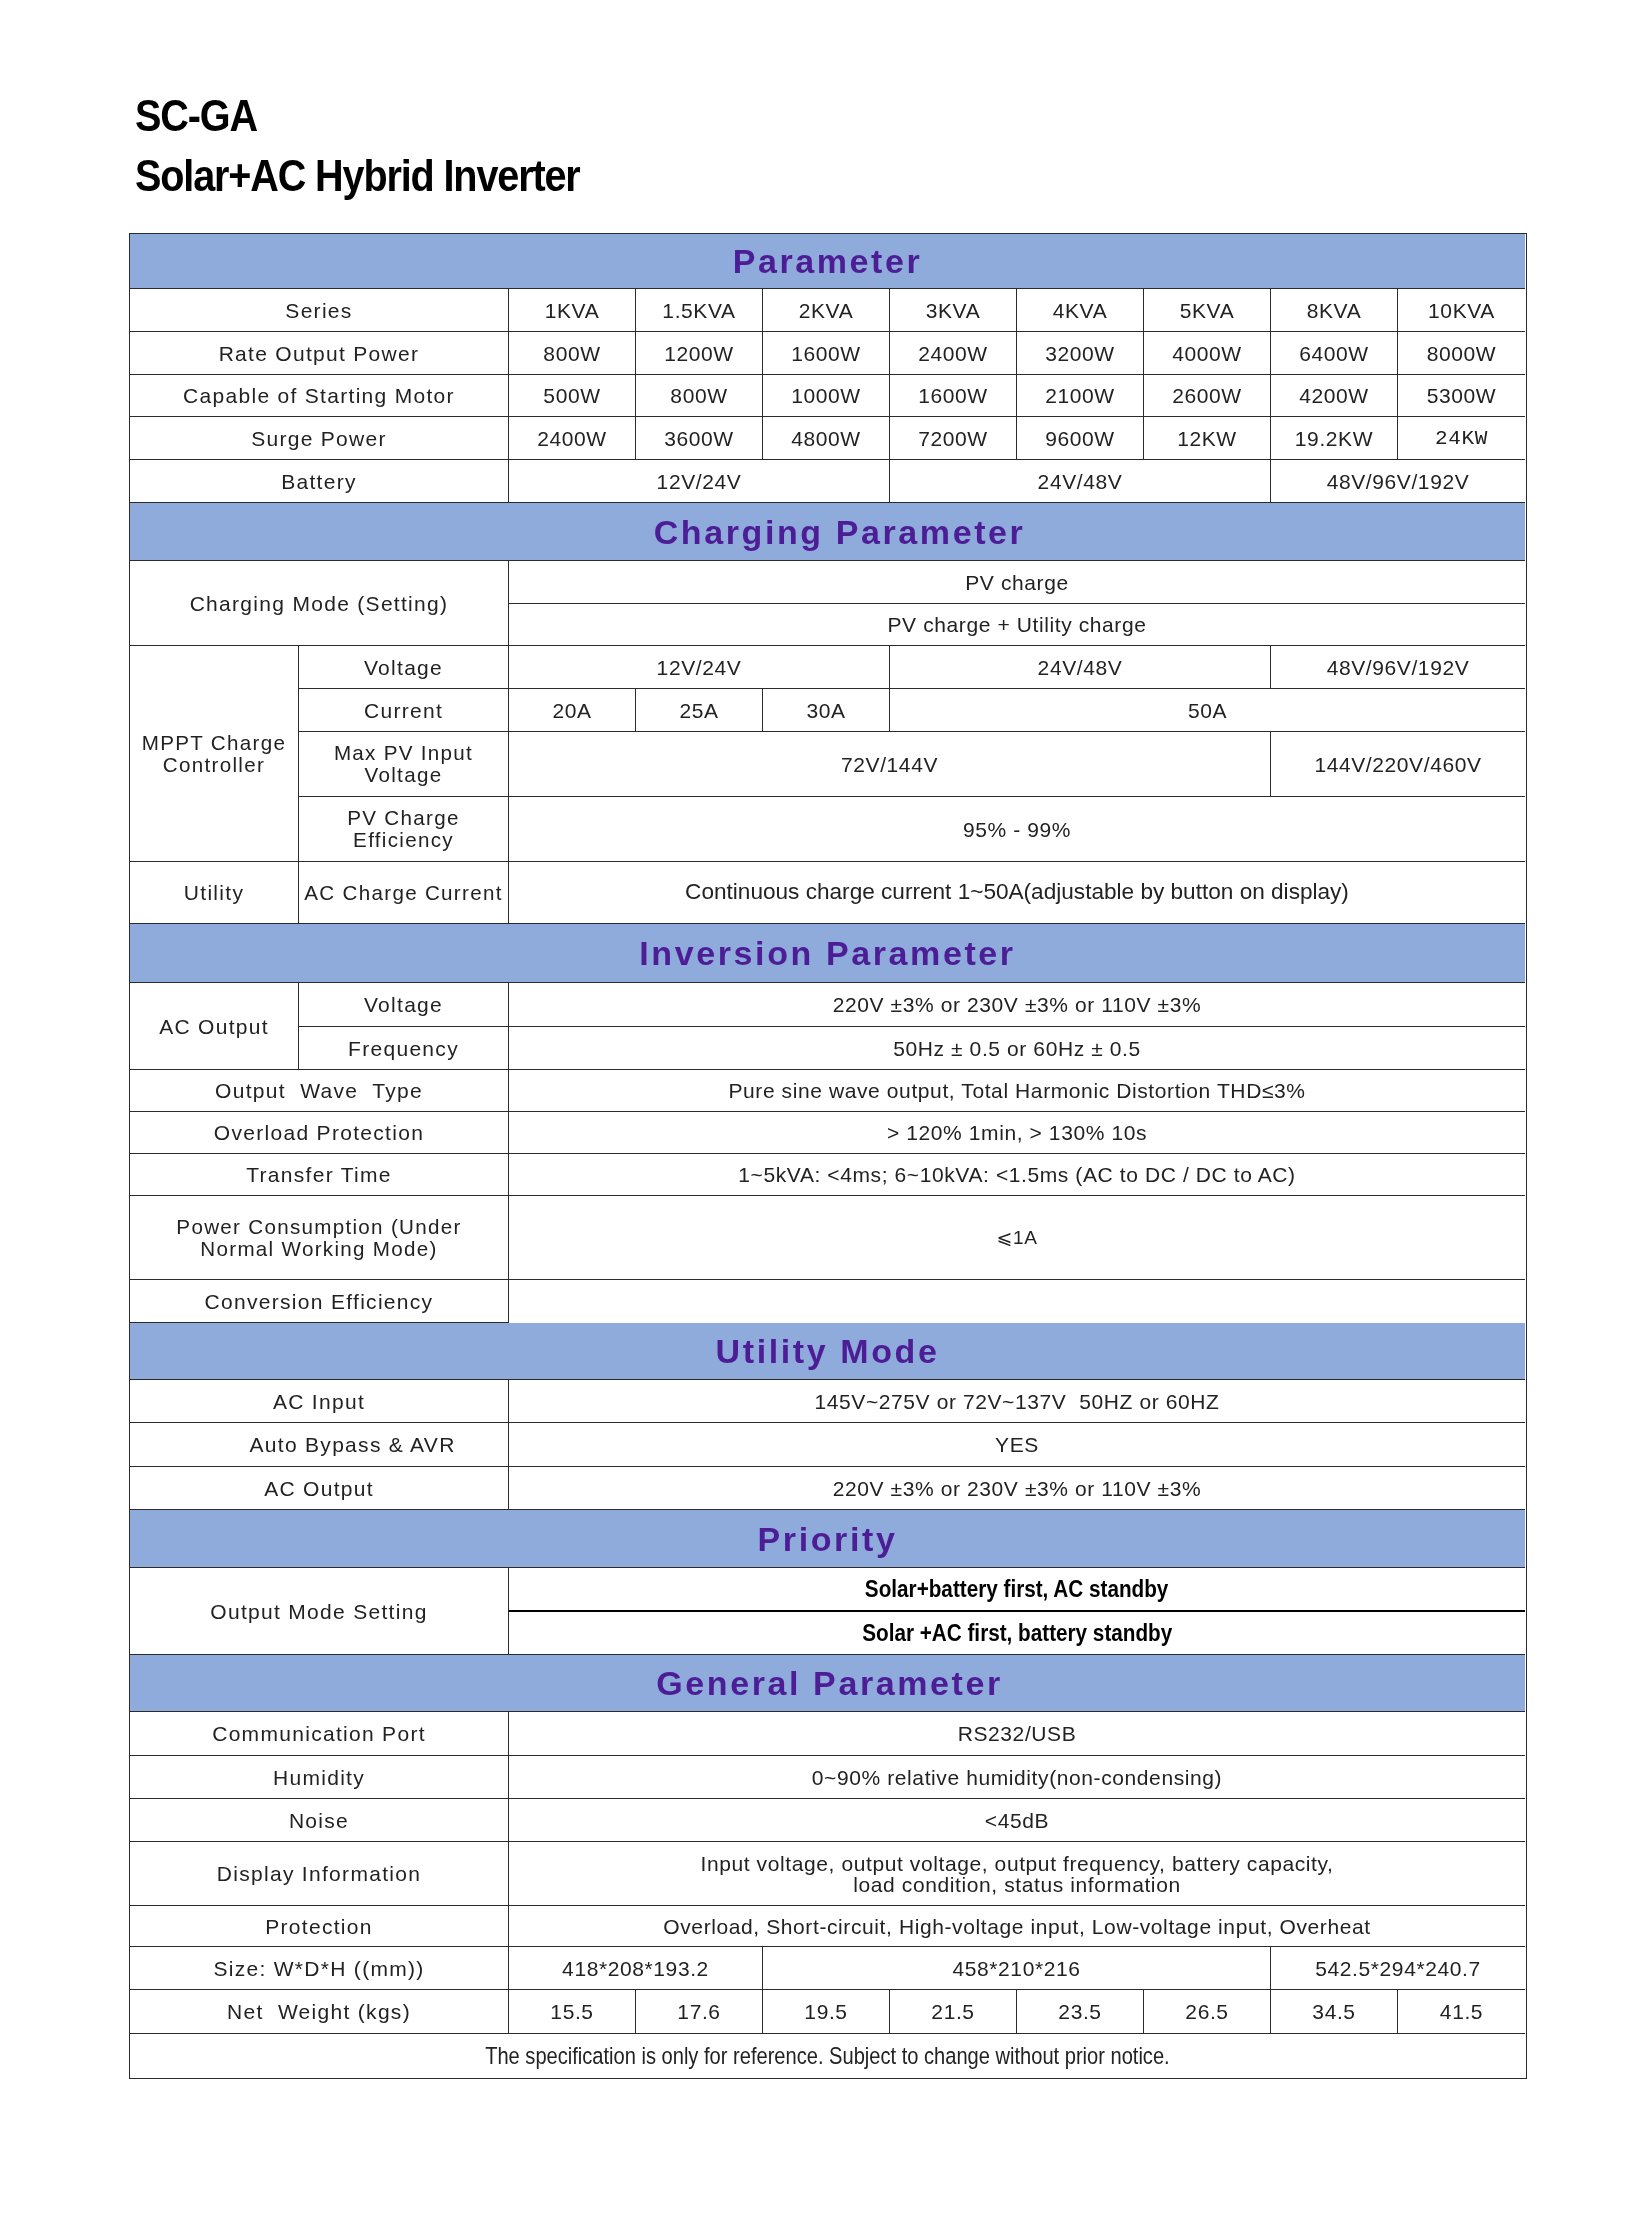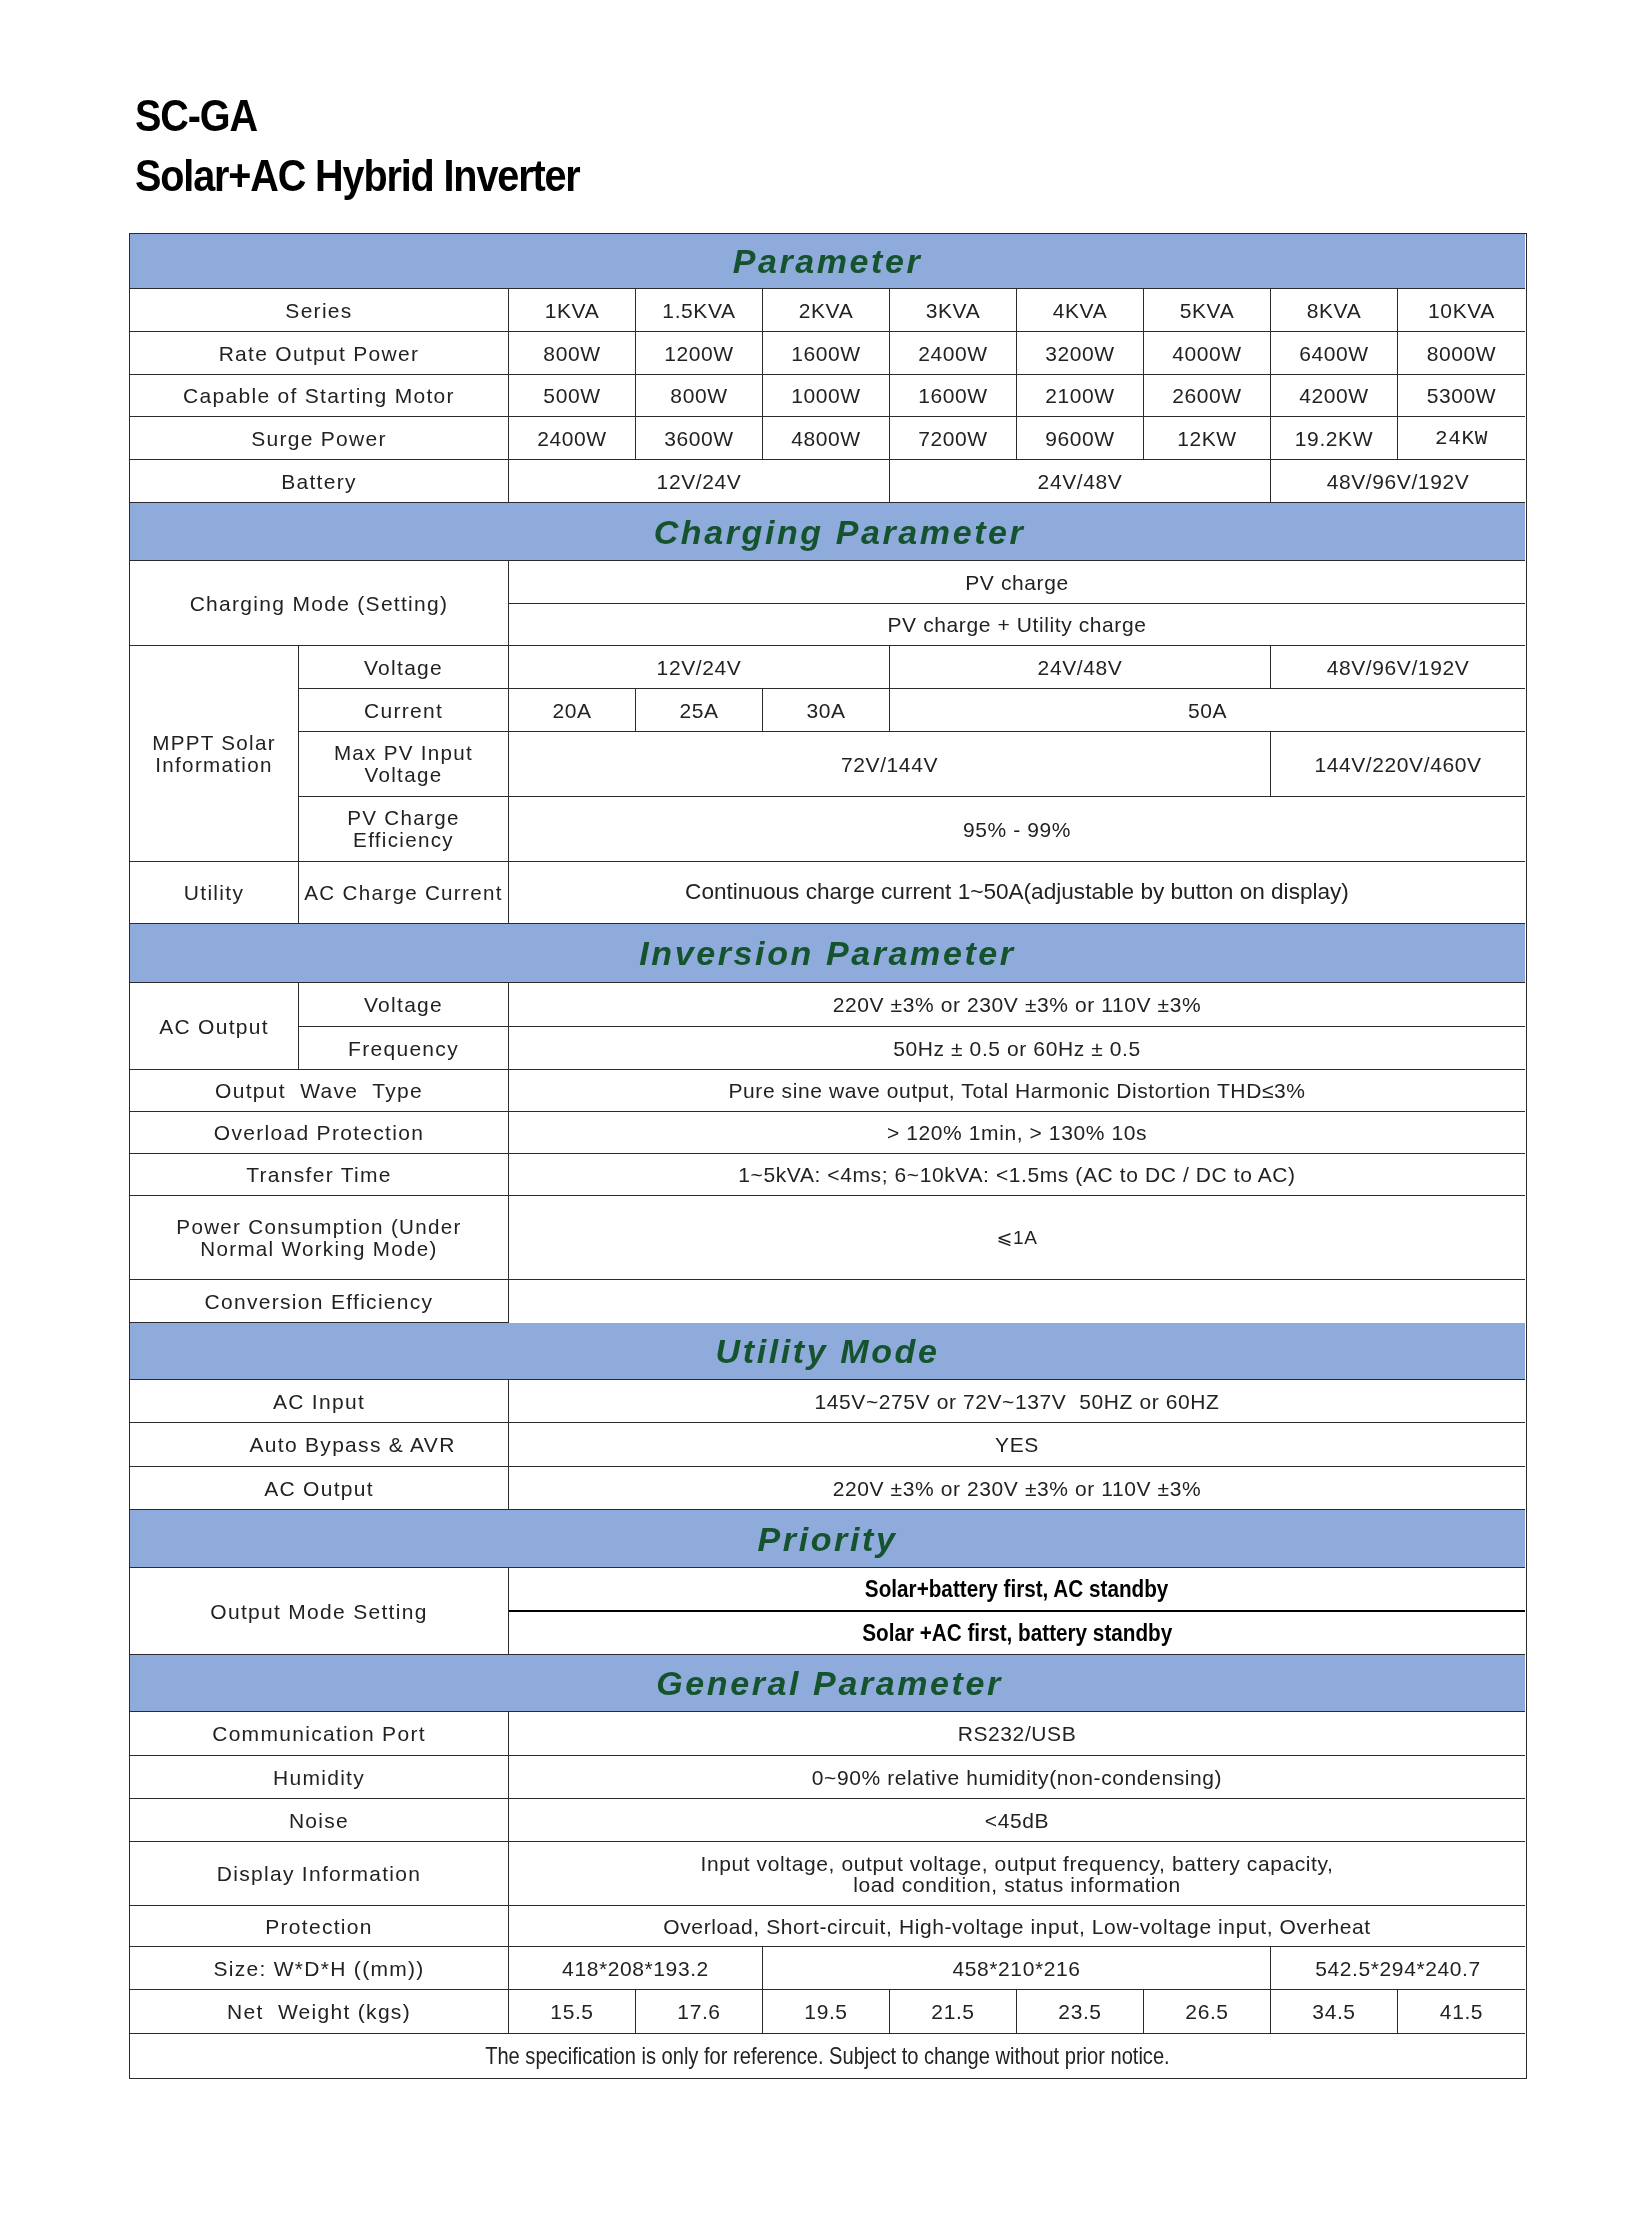--- a/index.html
+++ b/index.html
@@ -22,22 +22,22 @@
       58px 44px 43px
       57px 44px 43px 43px 64px 41px 43px 44px 44px;
     border:1.9px solid #2b2b2b;
     box-sizing:border-box;
   }
   .c { display:flex; align-items:center; justify-content:center; text-align:center;
        border-right:1.9px solid #2b2b2b; border-bottom:1.9px solid #2b2b2b;
        box-sizing:border-box; font-size:21px; letter-spacing:1.3px; line-height:1.0;
        padding:0 3.9px; background:#fff; overflow:hidden; }
   .c.last { border-right:none; }
-  .hdr { background:#8fabdb; color:#14532d; font-weight:bold; font-size:34px; letter-spacing:2.6px;
-         border-right:none;font-style:italic; }
+  .hdr { background:#8fabdb; color:#4c1d95; font-weight:bold; font-size:34px; letter-spacing:2.6px;
+         border-right:none; }
   .val { font-size:21px; letter-spacing:0.6px; }
   .small { font-size:20.6px; line-height:1.05; }
   .bold-cal { font-weight:bold; font-size:23px; letter-spacing:0; color:#000; transform:scaleX(0.9); }
   .big { font-size:19px; }
   .thick { border-bottom:2.6px solid #000; }
   .foot { border-bottom:none; border-right:none; font-size:24.5px; letter-spacing:0; }
   .foot span { display:inline-block; transform:scaleX(0.82); white-space:nowrap; }
 </style>
 </head>
 <body>
@@ -93,21 +93,21 @@
   <div class="c val" style="grid-column:3/6;grid-row:6;">12V/24V</div>
   <div class="c val" style="grid-column:6/9;grid-row:6;">24V/48V</div>
   <div class="c val last" style="grid-column:9/11;grid-row:6;">48V/96V/192V</div>
 
   <div class="c hdr" style="grid-column:1/-1;grid-row:7;padding-left:28px;">Charging Parameter</div>
 
   <div class="c" style="grid-column:1/3;grid-row:8/10;">Charging Mode (Setting)</div>
   <div class="c val last" style="grid-column:3/11;grid-row:8;">PV charge</div>
   <div class="c val last" style="grid-column:3/11;grid-row:9;">PV charge + Utility charge</div>
 
-  <div class="c small" style="grid-column:1;grid-row:10/14;">MPPT Solar Information</div>
+  <div class="c small" style="grid-column:1;grid-row:10/14;">MPPT Charge Controller</div>
   <div class="c" style="grid-column:2;grid-row:10;">Voltage</div>
   <div class="c val" style="grid-column:3/6;grid-row:10;">12V/24V</div>
   <div class="c val" style="grid-column:6/9;grid-row:10;">24V/48V</div>
   <div class="c val last" style="grid-column:9/11;grid-row:10;">48V/96V/192V</div>
 
   <div class="c" style="grid-column:2;grid-row:11;">Current</div>
   <div class="c val" style="grid-column:3;grid-row:11;">20A</div>
   <div class="c val" style="grid-column:4;grid-row:11;">25A</div>
   <div class="c val" style="grid-column:5;grid-row:11;">30A</div>
   <div class="c val last" style="grid-column:6/11;grid-row:11;">50A</div>

